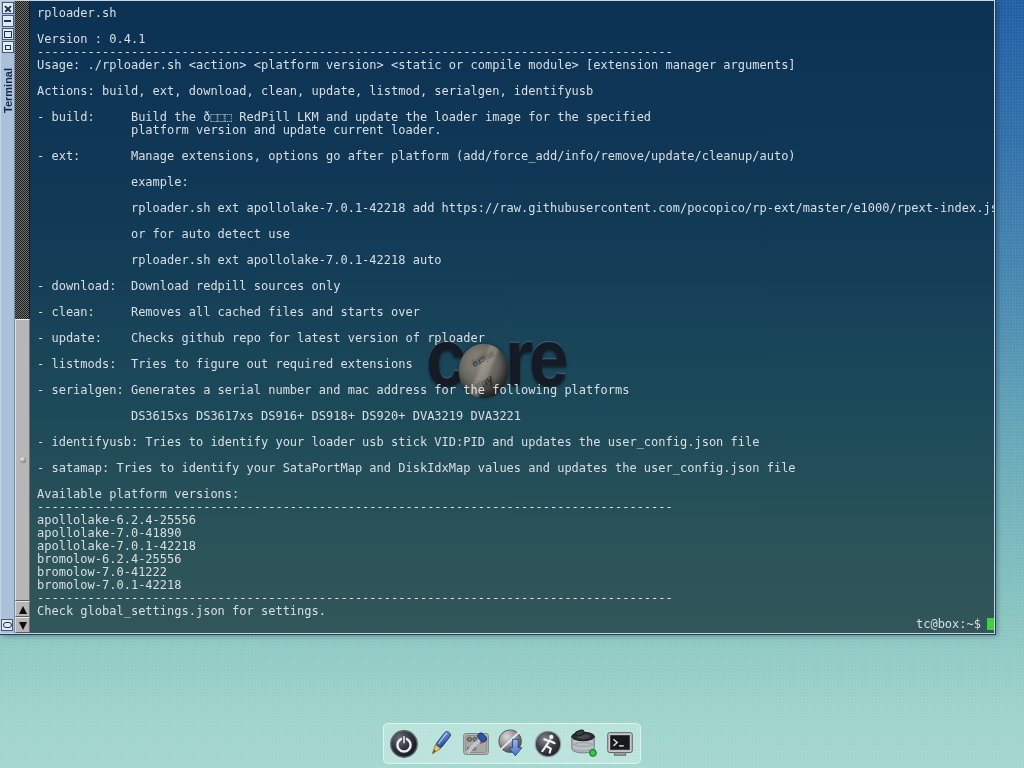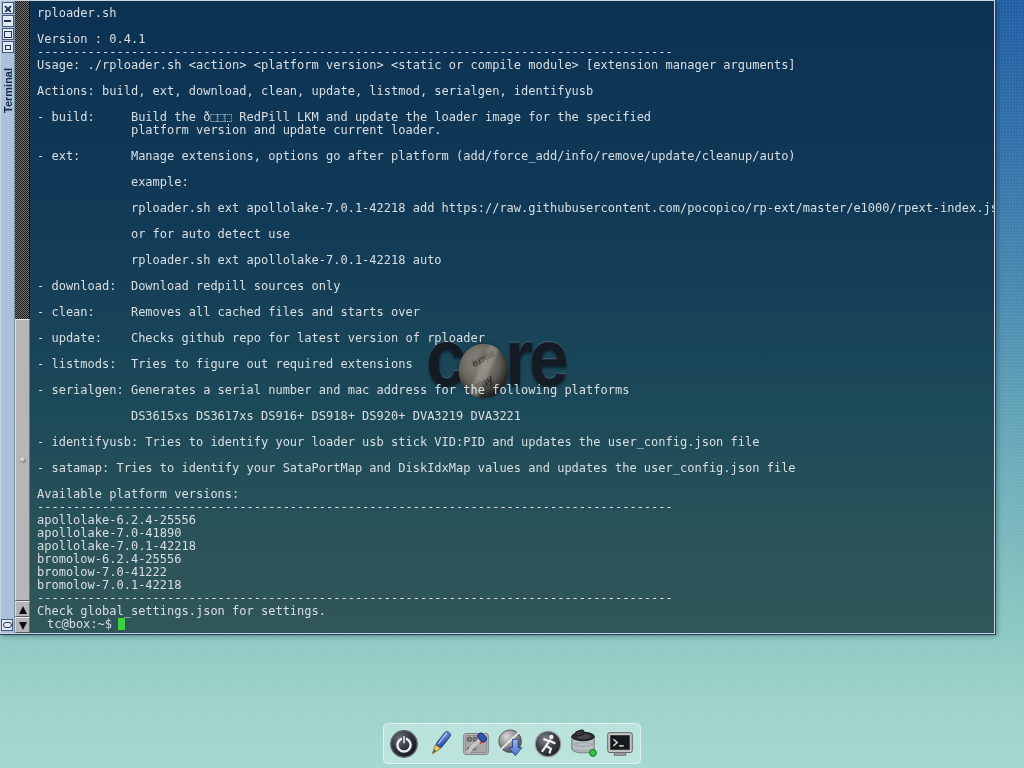--- a/index.html
+++ b/index.html
@@ -75,21 +75,21 @@
   .content {
     position:relative; flex:1 1 auto; overflow:hidden;
     background: linear-gradient(180deg, #0c3253 0%, #113a57 35%, #1d4a59 65%, #2a5359 85%, #315659 100%);
   }
   .term-text, .prompt-line {
     position:relative; z-index:2;
     font-family:"DejaVu Sans Mono", monospace; font-size:12px; line-height:13px;
     color:#d9dfe3; white-space:pre;
   }
   .term-text { margin:6px 0 0 7px; }
-  .prompt-line { margin-left:17px; }
+  .prompt-line { margin-left:17px;text-align:right; }
   .cursor { display:inline-block; width:7px; height:12px; background:#3bd23b; vertical-align:-2px; margin-left:6px; }
   
   .logo {
     position:absolute; left:396px; top:338px; z-index:1; display:flex; align-items:center;
     font-family:"Liberation Sans", sans-serif; font-weight:bold; font-size:84px; line-height:64px;
     letter-spacing:-5px; color:#141822;
     text-shadow: 0 -1px 0 rgba(150,160,175,0.35), 0 2px 3px rgba(0,0,0,0.55);
     transform: scale(0.86, 0.94); transform-origin:left center; opacity:0.93;
   }
   .logo > span { position:relative; top:-14px; }

